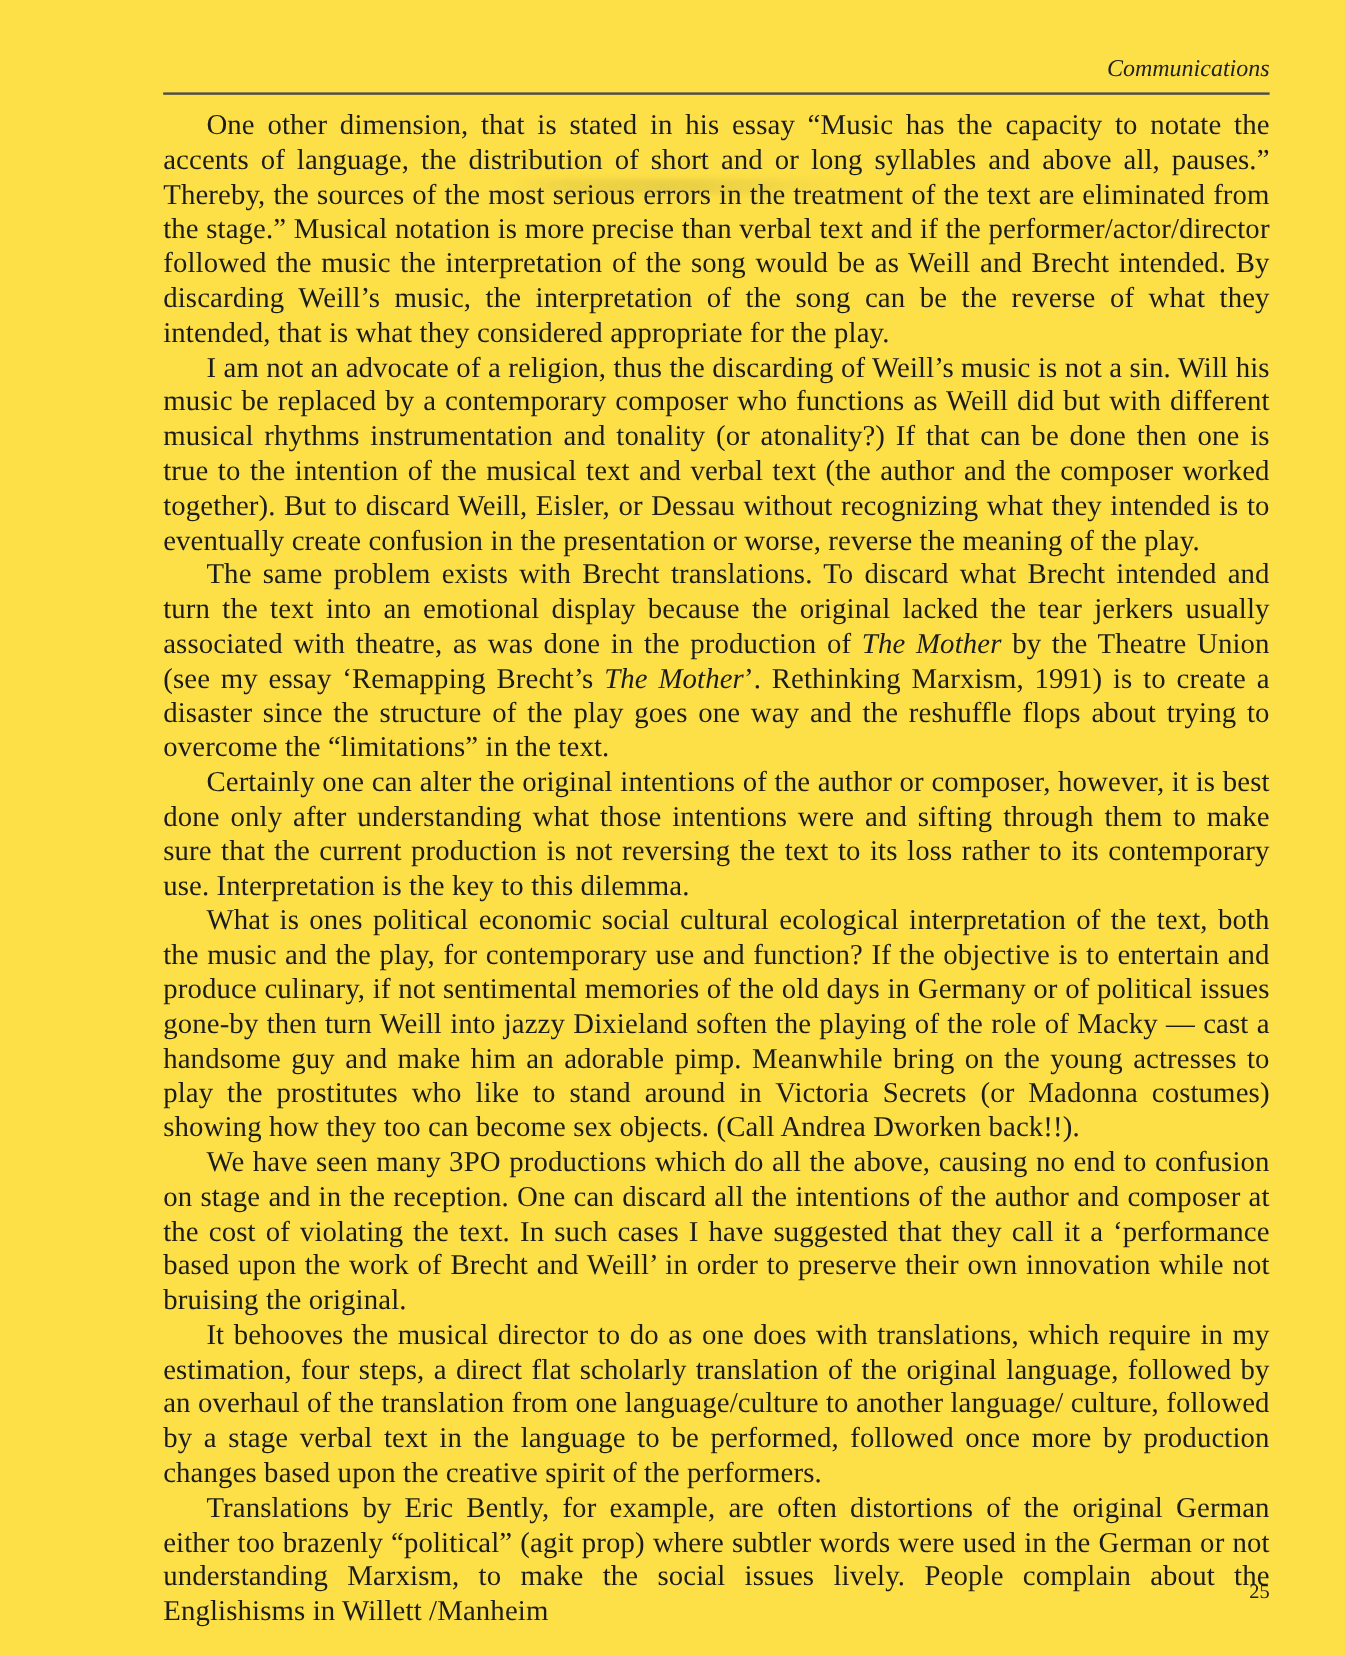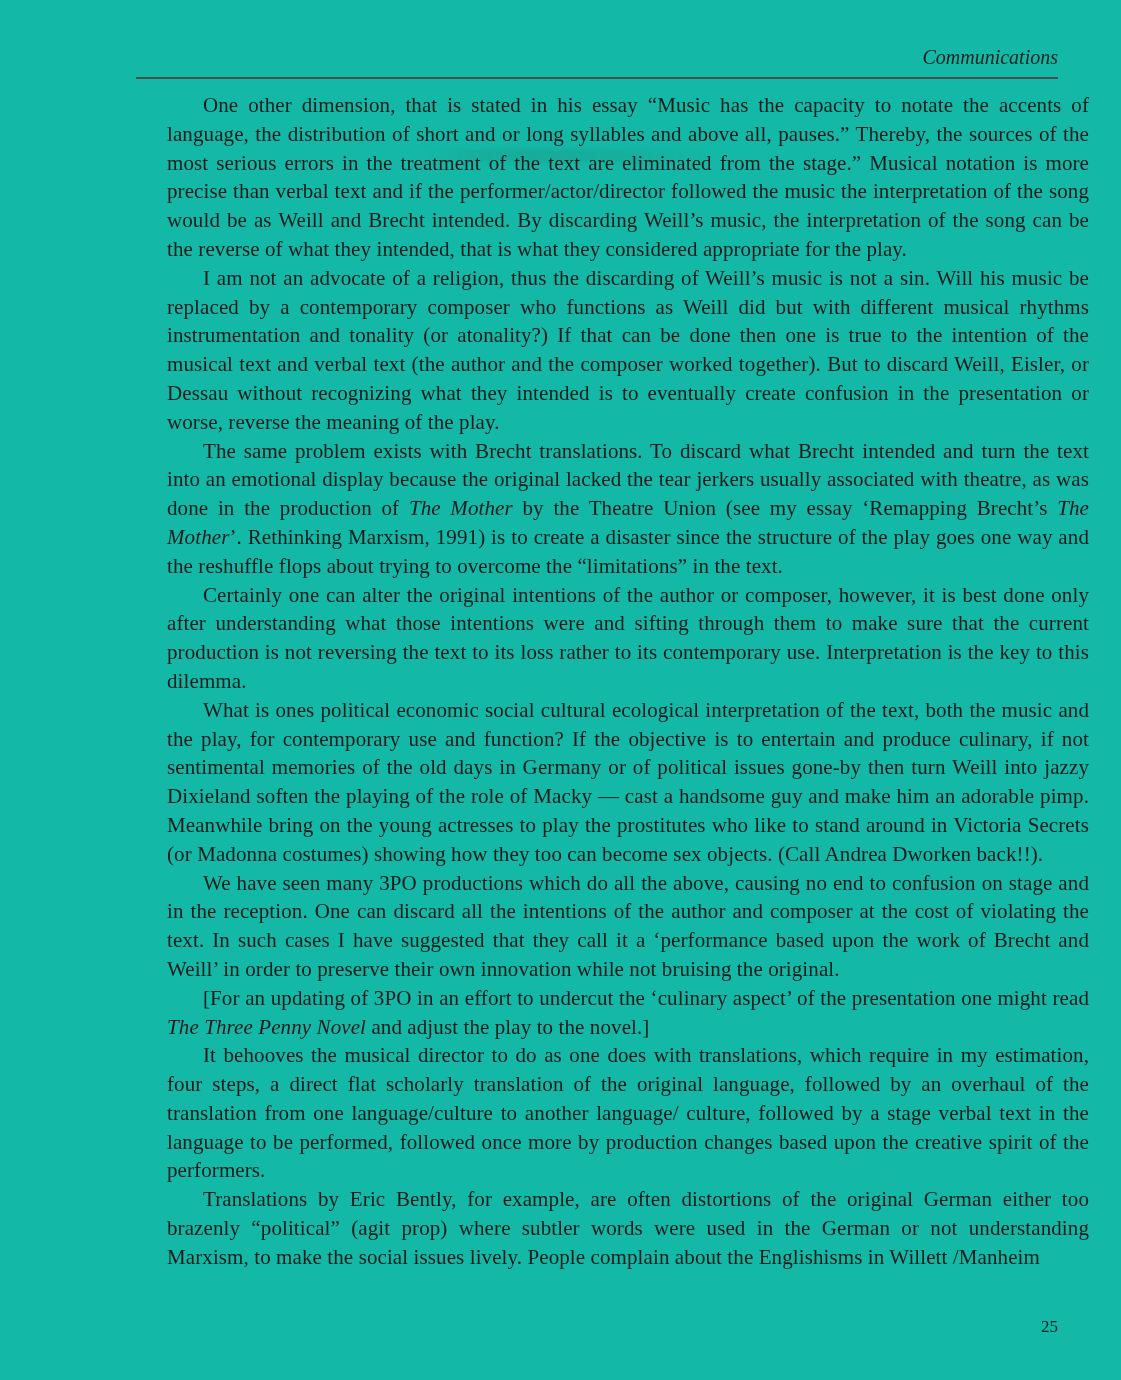--- a/index.html
+++ b/index.html
@@ -4,21 +4,21 @@
 <style>
   html, body {
     margin: 0;
     padding: 0;
     background: #e8e8e8;
   }
   .page {
     position: relative;
     width: 1121px;
     height: 1380px;
-    background: #14b8a6;
+    background: #fde047;
     font-family: "Liberation Serif", "DejaVu Serif", serif;
     color: #1c1c1c;
     overflow: hidden;
   }
   .running-head {
     position: absolute;
     top: 44px;
     left: 136px;
     width: 922px;
     text-align: right;
@@ -33,25 +33,24 @@
     left: 136px;
     width: 922px;
     height: 2px;
     background: #4d4d4d;
   }
   .body-text {
     position: absolute;
     top: 91px;
     left: 136px;
     width: 922px;
-    font-size: 21px;
+    font-size: 24px;
     line-height: 28.8px;
     text-align: justify;
     letter-spacing: 0.1px;
-    margin-left: 31px;
   }
   .body-text p {
     margin: 0;
     text-indent: 36px;
   }
   .body-text em {
   }
   .ghost {
     position: absolute;
     top: 149px;
@@ -85,18 +84,17 @@
   <div class="running-head">Communications</div>
   <div class="header-rule"></div>
   <div class="ghost"></div>
   <div class="body-text">
       <p><span>One other dimension, that is stated in his essay “Music has the capacity to notate the accents of language, the distribution of short and or long syllables and above all, pauses.” Thereby, the sources of the most serious errors in the treatment of the text are eliminated from the stage.”  Musical notation is more precise than verbal text and if the performer/actor/director followed the music the interpretation of the song would be as Weill and Brecht intended. By discarding Weill’s music, the interpretation of the song can be the reverse of what they intended, that is what they considered appropriate for the play.</span></p>
       <p><span>I am not an advocate of a religion, thus the discarding of Weill’s music is not a sin. Will his music be replaced by a contemporary composer who functions as Weill did but with different musical rhythms instrumentation and tonality (or atonality?) If that can be done then one is true to the intention of the musical text and verbal text (the author and the composer worked together). But to discard Weill, Eisler, or Dessau without recognizing what they intended is to eventually create confusion in the presentation or worse, reverse the meaning of the play.</span></p>
       <p><span>The same problem exists with Brecht translations. To discard what Brecht intended and turn the text into an emotional display because the original lacked the tear jerkers usually associated with theatre, as was done in the production of </span><em>The Mother</em><span> by the Theatre Union (see my essay ‘Remapping Brecht’s </span><em>The Mother</em><span>’. Rethinking Marxism, 1991) is to create a disaster since the structure of the play goes one way and the reshuffle flops about trying to overcome the “limitations” in the text.</span></p>
       <p><span>Certainly one can alter the original intentions of the author or composer, however, it is best done only after understanding what those intentions were and sifting through them to make sure that the current production is not reversing the text to its loss rather to its contemporary use. Interpretation is the key to this dilemma.</span></p>
       <p><span>What is ones political economic social cultural ecological interpretation of the text, both the music and the play, for contemporary use and function?  If the objective is to entertain and produce culinary, if not sentimental memories of the old days in Germany or of political issues gone-by then turn Weill into jazzy Dixieland soften the playing of the role of Macky — cast a handsome guy and make him an adorable pimp. Meanwhile bring on the young actresses to play the prostitutes who like to stand around in Victoria Secrets  (or Madonna costumes) showing how they too can become sex objects. (Call Andrea Dworken back!!).</span></p>
       <p><span>We have seen many 3PO productions which do all the above, causing no end to confusion on stage and in the reception. One can discard all the intentions of the author and composer at the cost of violating the text. In such cases I have suggested that they call it a ‘performance based upon the work of Brecht and Weill’ in order to preserve their own innovation while not bruising the original.</span></p>
-      <p><span>[For an updating of 3PO in an effort to undercut the ‘culinary aspect’ of the presentation one might read </span><em>The Three Penny Novel</em><span> and adjust the play to the novel.]</span></p>
       <p><span>It behooves the musical director to do as one does with translations, which require in my estimation, four steps, a direct flat scholarly translation of the original language, followed by an overhaul of the translation from one language/culture to another language/ culture, followed by a stage verbal text in the language to be performed, followed once more by production changes based upon the creative spirit of the performers.</span></p>
       <p><span>Translations by Eric Bently, for example, are often distortions of the original German either too brazenly “political” (agit prop) where subtler words were used in the German or not understanding Marxism, to make the social issues lively. People complain about the Englishisms in Willett /Manheim</span></p>
     </div>
   <div class="page-number">25</div>
 </div>
 
 </body></html>

